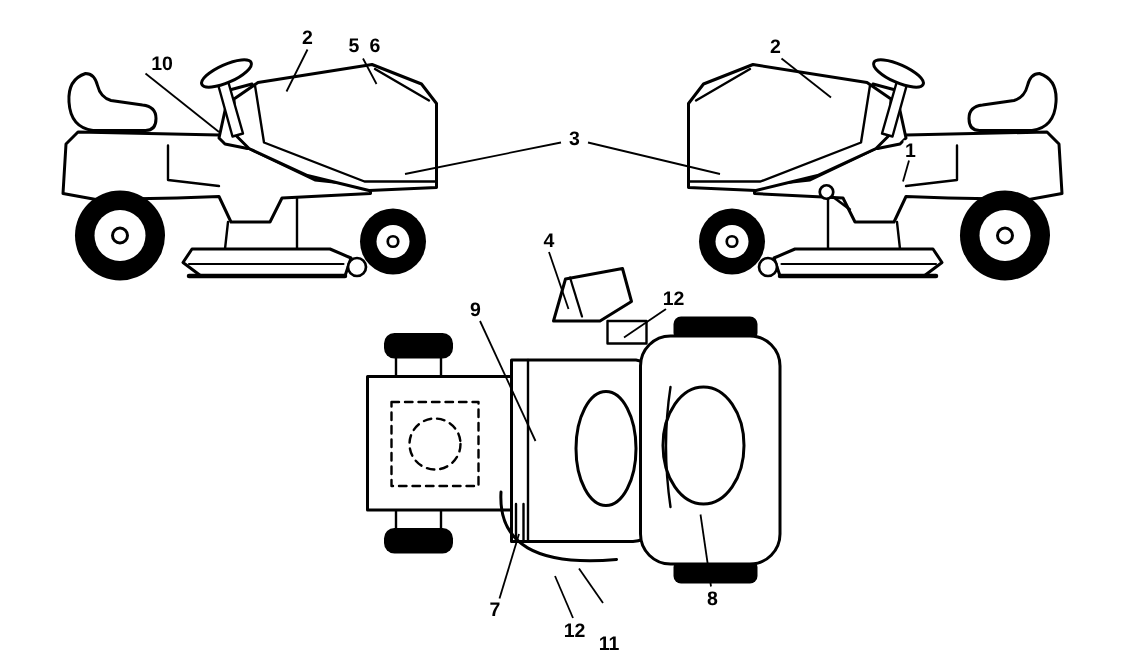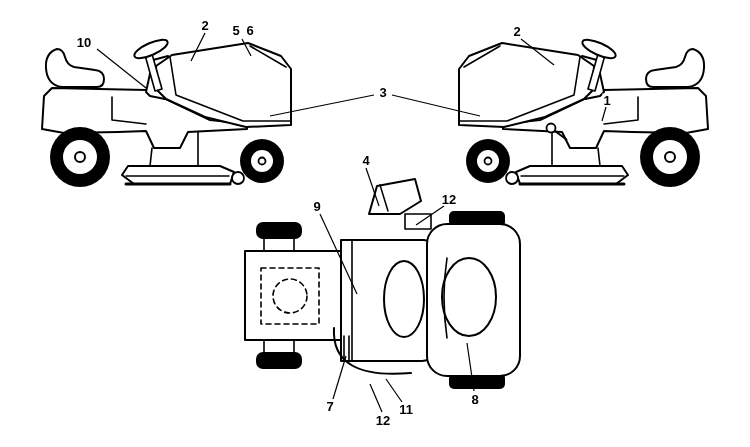--- a/index.html
+++ b/index.html
@@ -123,28 +123,28 @@
       <line x1="366" y1="168" x2="379" y2="206"></line>
       <line x1="320" y1="214" x2="357" y2="294"></line>
       <line x1="444" y1="206" x2="416" y2="225"></line>
       <line x1="333" y1="399" x2="346" y2="356"></line>
       <line x1="382" y1="412" x2="370" y2="384"></line>
       <line x1="402" y1="402" x2="386" y2="379"></line>
       <line x1="474" y1="391" x2="467" y2="343"></line>
     </g>
   </svg>
 
-  <div class="callout" style="left:84px;top:42px">10</div>
+  <div class="callout" style="left:108px;top:42px">10</div>
   <div class="callout" style="left:205px;top:25px">2</div>
   <div class="callout" style="left:236px;top:30px">5</div>
   <div class="callout" style="left:250px;top:30px">6</div>
   <div class="callout" style="left:383px;top:92px">3</div>
   <div class="callout" style="left:517px;top:31px">2</div>
   <div class="callout" style="left:607px;top:100px">1</div>
   <div class="callout" style="left:366px;top:160px">4</div>
   <div class="callout" style="left:317px;top:206px">9</div>
   <div class="callout" style="left:449px;top:199px">12</div>
   <div class="callout" style="left:330px;top:406px">7</div>
   <div class="callout" style="left:383px;top:420px">12</div>
-  <div class="callout" style="left:406px;top:409px">11</div>
+  <div class="callout" style="left:406px;top:429px">11</div>
   <div class="callout" style="left:475px;top:399px">8</div>
 
 </div>
 
 </body></html>

